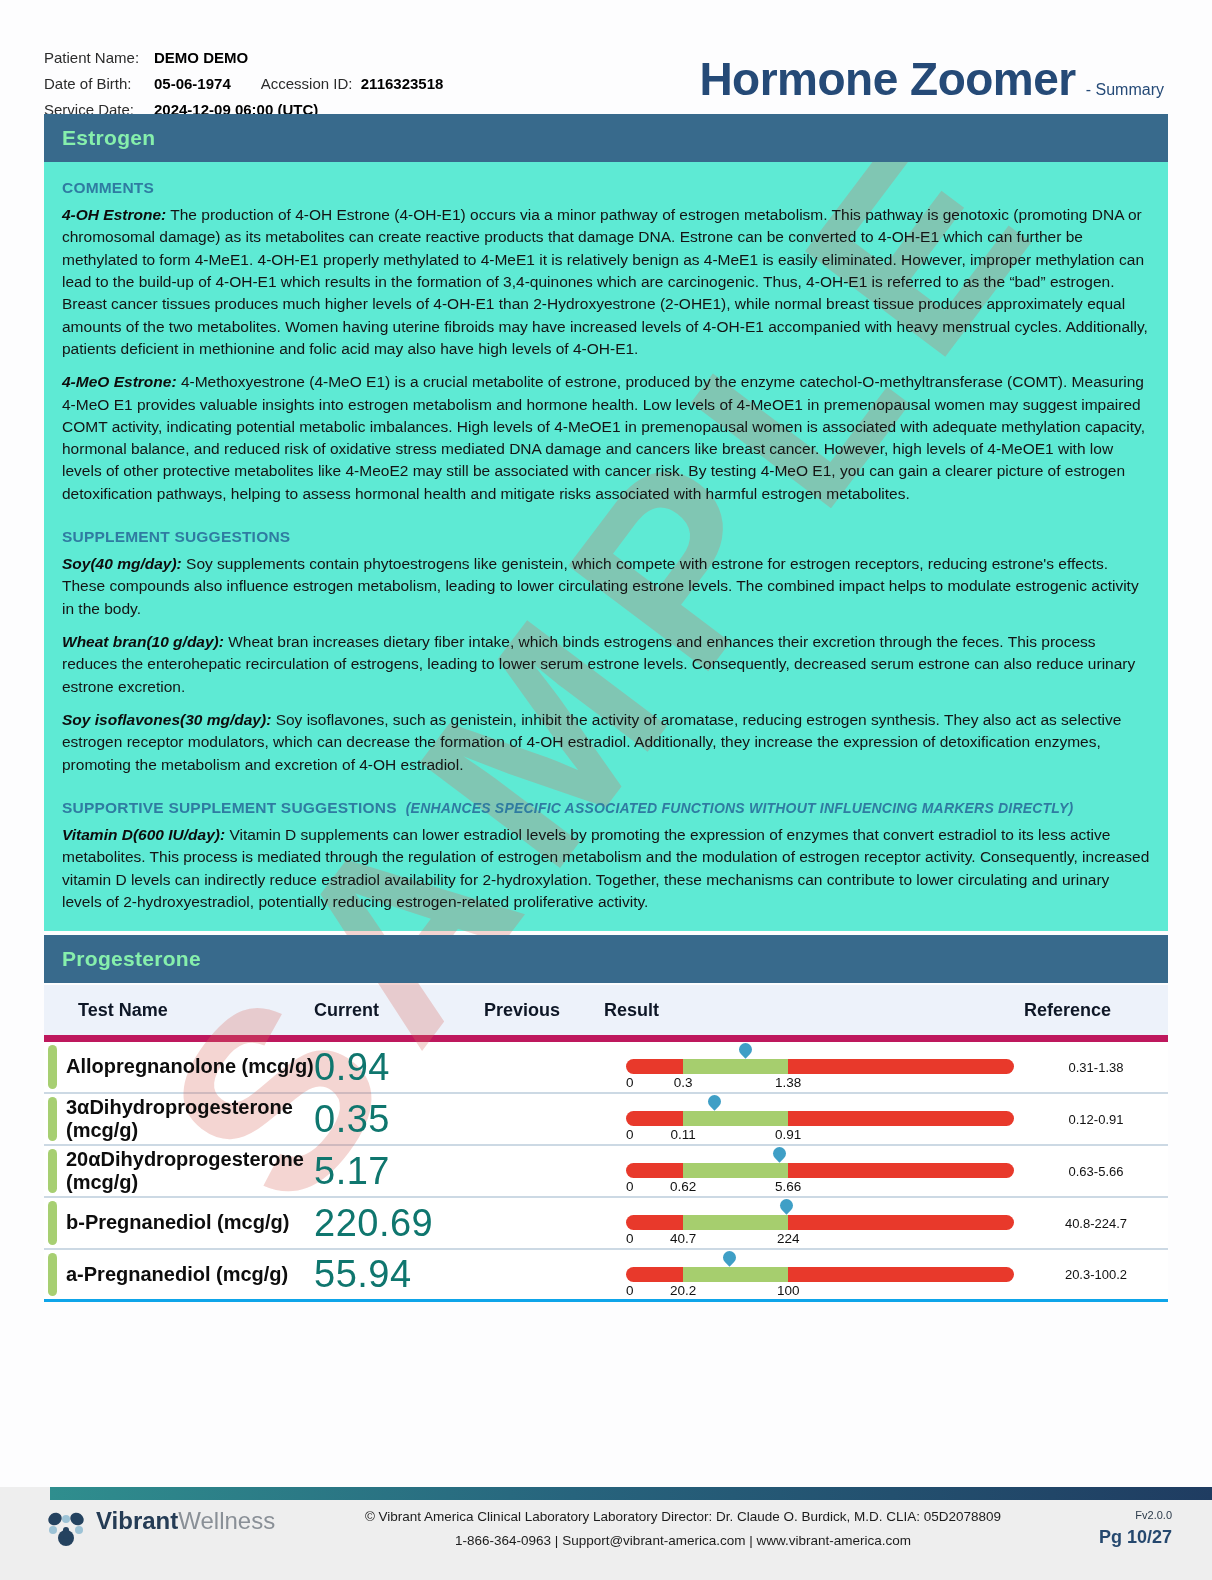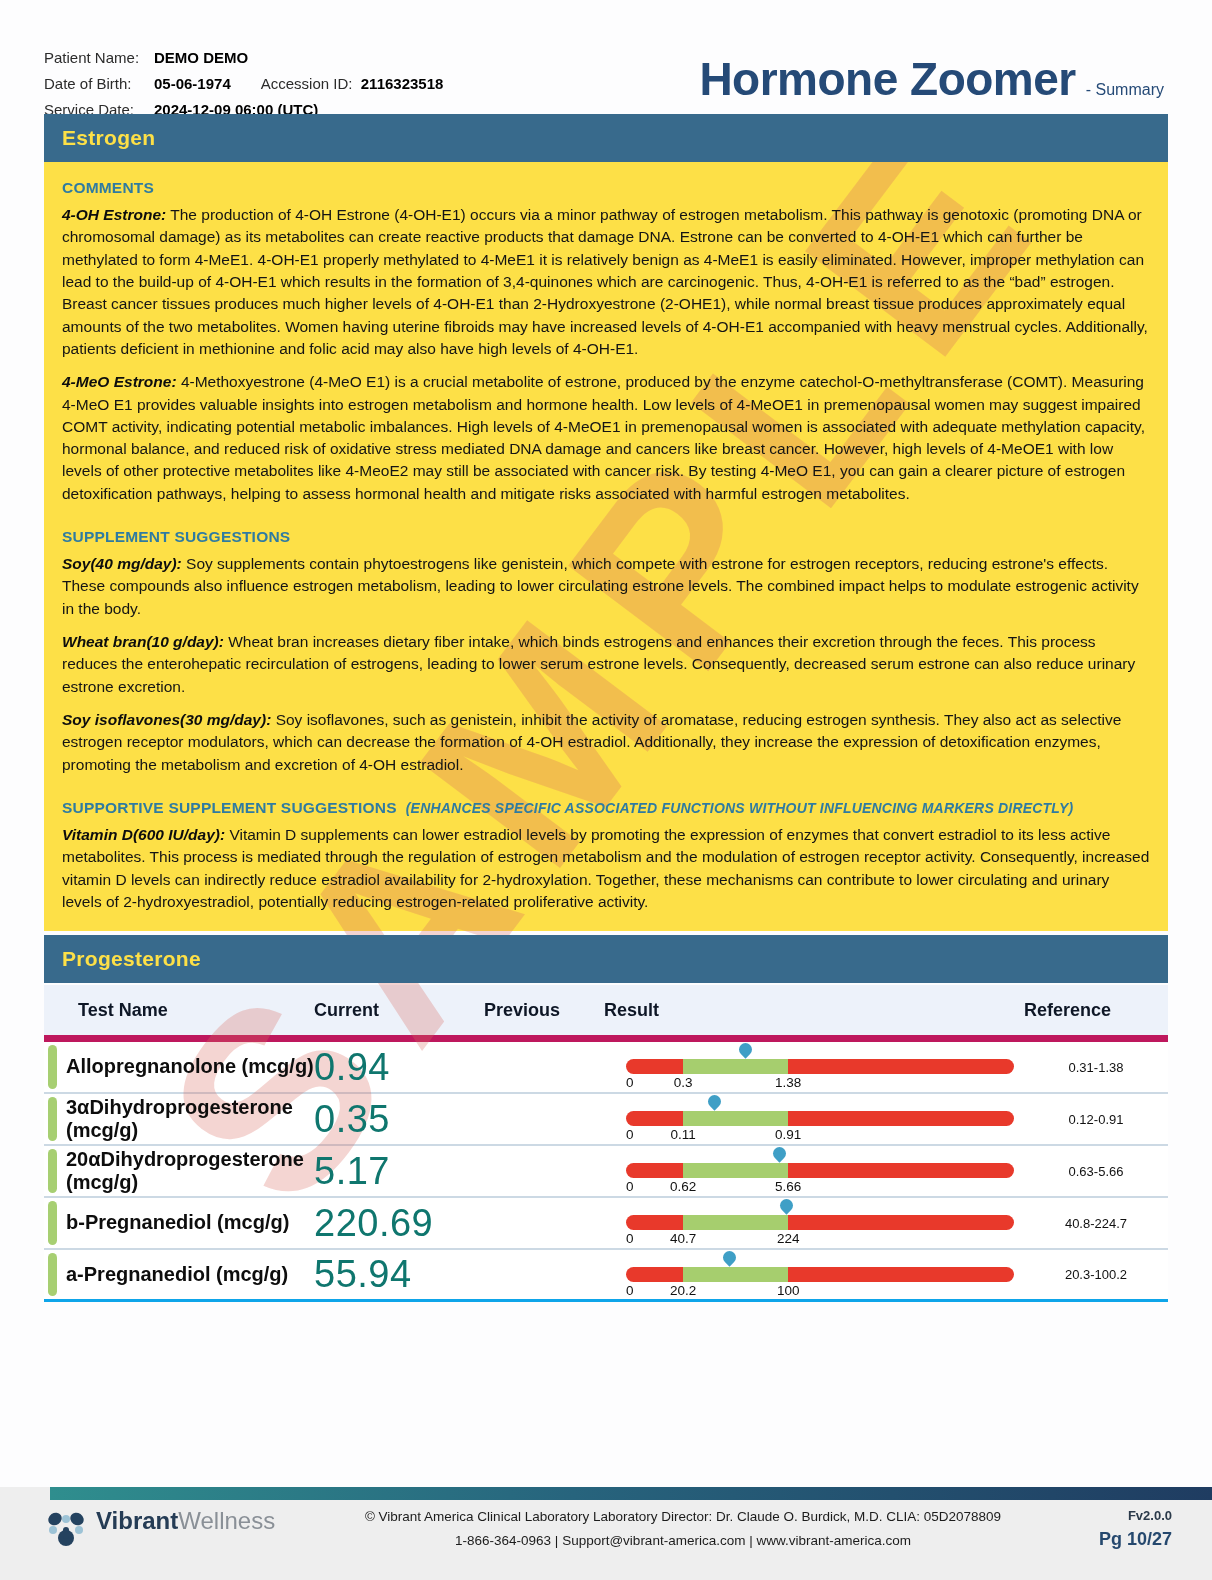--- a/index.html
+++ b/index.html
@@ -24,25 +24,25 @@
   .pinfo .lbl { display:inline-block; min-width:110px; }
   .pinfo b { color:#000; }
   .acc-lbl { margin-left:30px; }
   .titlewrap { display:flex; align-items:baseline; gap:10px; padding-top:22px; padding-right:4px; }
   .title-main { font-size:46px; font-weight:bold; color:#254a77; letter-spacing:-0.5px; }
   .title-suffix { font-size:16px; font-weight:500; color:#254a77; }
   
   .section { margin:0 44px; }
   .section-bar {
     position:relative; z-index:2;
-    background:#386a8c; color:#fde047; height:48px;
+    background:#386a8c; color:#86efac; height:48px;
     display:flex; align-items:center; padding-left:18px;
     font-size:21px; font-weight:bold; letter-spacing:0.3px;
   }
-  .panel { background:#fde047; padding:13px 18px 16px 18px; }
+  .panel { background:#5eead4; padding:13px 18px 16px 18px; }
   .subhead { font-size:15.5px; font-weight:bold; color:#2f7ba1; margin:4px 0 7px 0; letter-spacing:0.2px; }
   .subhead .note { font-style:italic; font-size:14px; }
   .para { font-size:15.5px; line-height:1.44; color:#141414; margin-bottom:11px; }
   .para:last-child { margin-bottom:2px; }
   .lead { font-weight:bold; font-style:italic; color:#0d0d0d; }
   .gap { height:8px; }
   
   .prog { margin-top:4px; }
   .thead {
     display:grid; grid-template-columns:270px 170px 120px 420px 1fr;
@@ -92,21 +92,21 @@
     position:absolute; top:0; left:50px; right:0; height:13px;
     background:linear-gradient(90deg,#2f8e8e 0%,#27647d 45%,#1f3c61 100%);
   }
   .foot-row { position:absolute; top:18px; left:44px; right:40px; display:flex; align-items:center; }
   .logo { display:flex; align-items:flex-start; gap:8px; width:270px; }
   .logo-text { font-size:24px; }
   .logo-text .v1 { font-weight:bold; color:#253c55; }
   .logo-text .v2 { font-weight:400; color:#8a9097; }
   .foot-center { flex:1; text-align:center; font-size:13.5px; color:#1c1c1c; line-height:1.75; }
   .foot-right { width:120px; text-align:right; }
-  .fv { font-size:13px; color:#2b3a4a; margin-bottom:6px;font-weight:bold; }
+  .fv { font-size:11px; color:#2b3a4a; margin-bottom:6px; }
   .pg { font-size:18px; font-weight:bold; color:#25486e; }
 </style>
 </head>
 <body>
 
 <div class="page">
 
   <div class="watermark">SAMPLE</div>
 
   <div class="top">

